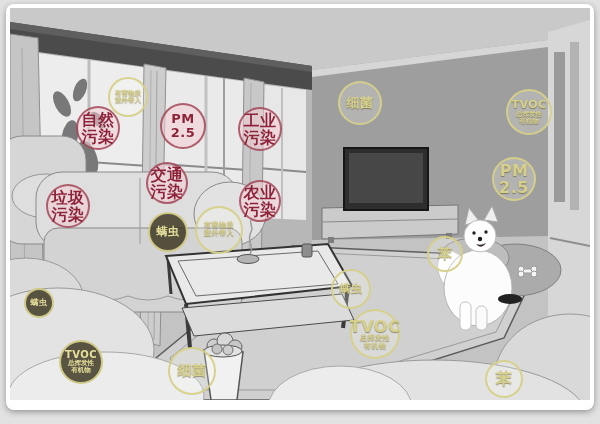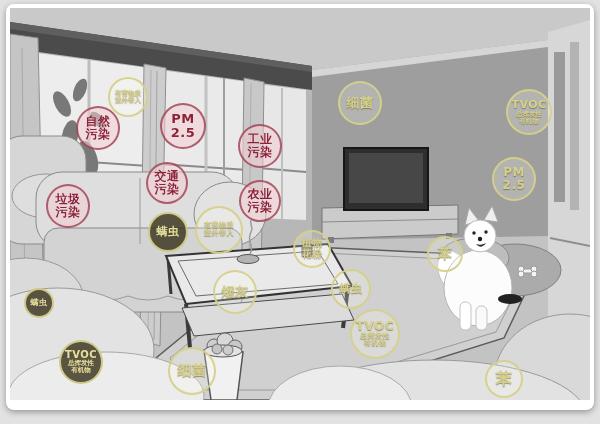--- a/index.html
+++ b/index.html
@@ -12,21 +12,21 @@
   
   .bub{position:absolute;border-radius:50%;display:flex;flex-direction:column;align-items:center;
        justify-content:center;text-align:center;font-weight:700;line-height:1.08;z-index:5;
        letter-spacing:.5px;}
   .bub span{display:block;white-space:nowrap;}
   .red{background:rgba(243,205,212,.55);border:2px solid rgba(140,28,48,.65);color:#8e2238;
        text-shadow:0 0 1px rgba(255,255,255,.5);}
   .yel{background:rgba(255,255,244,.22);border:2px solid rgba(214,208,138,.95);color:#d6d08a;
        text-shadow:0 1px 1px rgba(80,75,35,.55);}
   .drk{background:rgba(57,50,29,.82);border:2px solid rgba(214,208,138,.95);color:#e6e09c;}
-  .fs16{font-size:16px;} .fs14{font-size:14px;} .fs13{font-size:13px;} .fs12{font-size:12px;}
+  .fs16{font-size:16px;} .fs14{font-size:14px;} .fs13{font-size:13px;} .fs12{font-size:16px;}
   .fs11{font-size:11px;} .fs10{font-size:10px;} .fs8{font-size:8px;} .fs7{font-size:7px;}
   .fs65{font-size:6.5px;letter-spacing:0;}
 </style>
 </head>
 <body>
 
 <div class="stage">
   <div class="card"></div>
 
   <div class="art">
@@ -184,21 +184,21 @@
   <div class="bub red" style="left:76px;top:106px;width:40px;height:40px">
     <span class="fs12">自然</span>
     <span class="fs12">污染</span>
   </div>
 
   <div class="bub red" style="left:160px;top:103px;width:42px;height:42px">
     <span class="fs13">PM</span>
     <span class="fs13">2.5</span>
   </div>
 
-  <div class="bub red" style="left:238px;top:124px;width:40px;height:40px">
+  <div class="bub red" style="left:238px;top:107px;width:40px;height:40px">
     <span class="fs12">工业</span>
     <span class="fs12">污染</span>
   </div>
 
   <div class="bub red" style="left:46px;top:184px;width:40px;height:40px">
     <span class="fs12">垃圾</span>
     <span class="fs12">污染</span>
   </div>
 
   <div class="bub red" style="left:146px;top:162px;width:38px;height:38px">
@@ -229,36 +229,29 @@
 
   <div class="bub drk" style="left:148px;top:212px;width:36px;height:36px">
     <span class="fs11">螨虫</span>
   </div>
 
   <div class="bub yel" style="left:195px;top:206px;width:44px;height:44px">
     <span class="fs7">有害物质</span>
     <span class="fs7">室外带入</span>
   </div>
 
-  <div class="bub yel" style="left:293px;top:230px;width:34px;height:34px">
-    <span class="fs10">植物</span>
-    <span class="fs10">花粉</span>
-  </div>
 
   <div class="bub yel" style="left:427px;top:236px;width:32px;height:32px">
     <span class="fs14">苯</span>
   </div>
 
   <div class="bub drk" style="left:24px;top:288px;width:26px;height:26px">
     <span class="fs8">螨虫</span>
   </div>
 
-  <div class="bub yel" style="left:213px;top:270px;width:40px;height:40px">
-    <span class="fs13">烟灰</span>
-  </div>
 
   <div class="bub yel" style="left:331px;top:269px;width:36px;height:36px">
     <span class="fs11">螨虫</span>
   </div>
 
   <div class="bub drk" style="left:59px;top:340px;width:40px;height:40px">
     <span class="fs10">TVOC</span>
     <span class="fs65">总挥发性</span>
     <span class="fs65">有机物</span>
   </div>

